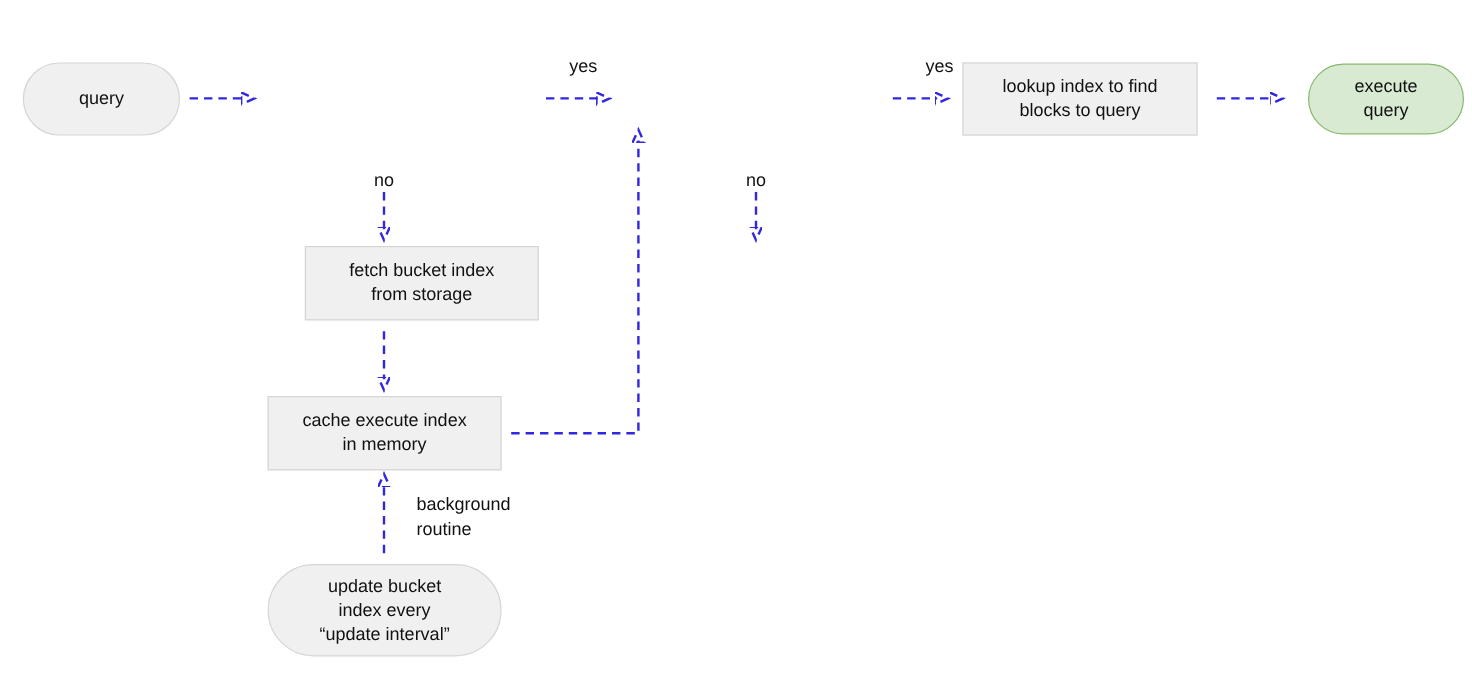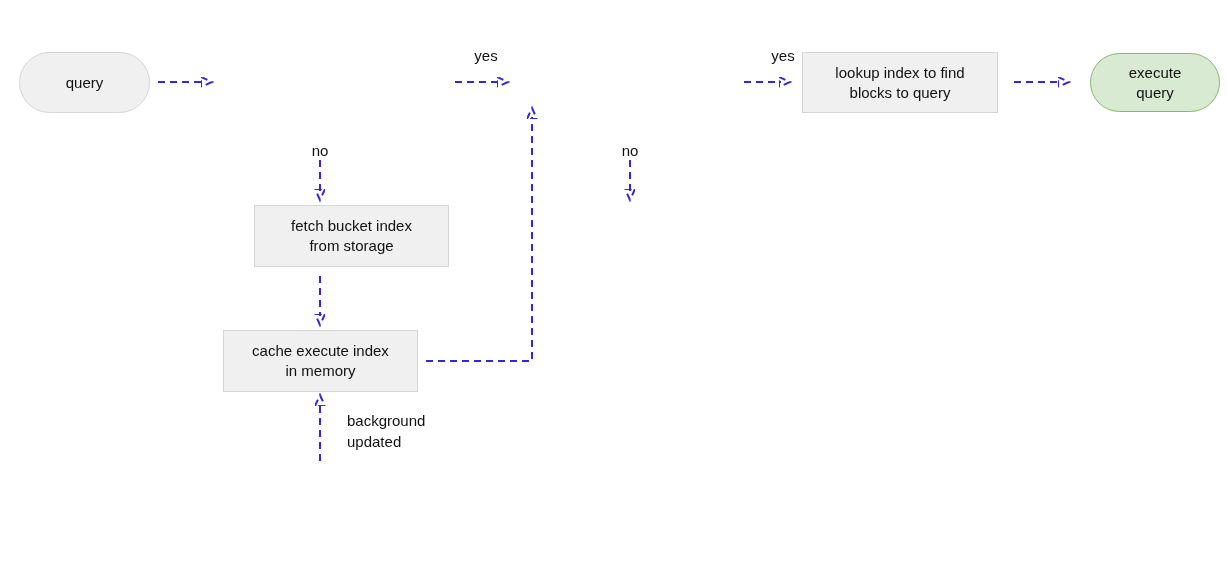--- a/index.html
+++ b/index.html
@@ -125,21 +125,26 @@
   <div class="node rect" style="left:223px; top:205px; width:195px; height:62px;margin-left:31px;">
     <span class="node-label">fetch bucket index
 from storage</span>
   </div>
 
   <div class="node rect" style="left:223px; top:330px; width:195px; height:62px;">
     <span class="node-label">cache execute index
 in memory</span>
   </div>
 
+  <div class="node pill" style="left:223px; top:470px; width:195px; height:77px; border-radius:38.5px;">
+    <span class="node-label">update bucket
+index every
+“update interval”</span>
+  </div>
 
   <div class="edge-label" style="left:458px; top:45px; width:56px;">yes</div>
   <div class="edge-label" style="left:295px; top:140px; width:50px;">no</div>
   <div class="edge-label" style="left:755px; top:45px; width:56px;">yes</div>
   <div class="edge-label" style="left:605px; top:140px; width:50px;">no</div>
   <div class="edge-label left-align" style="left:347px; top:410px; width:120px;">background
-updated</div>
+routine</div>
 
 </div>
 
 </body></html>

